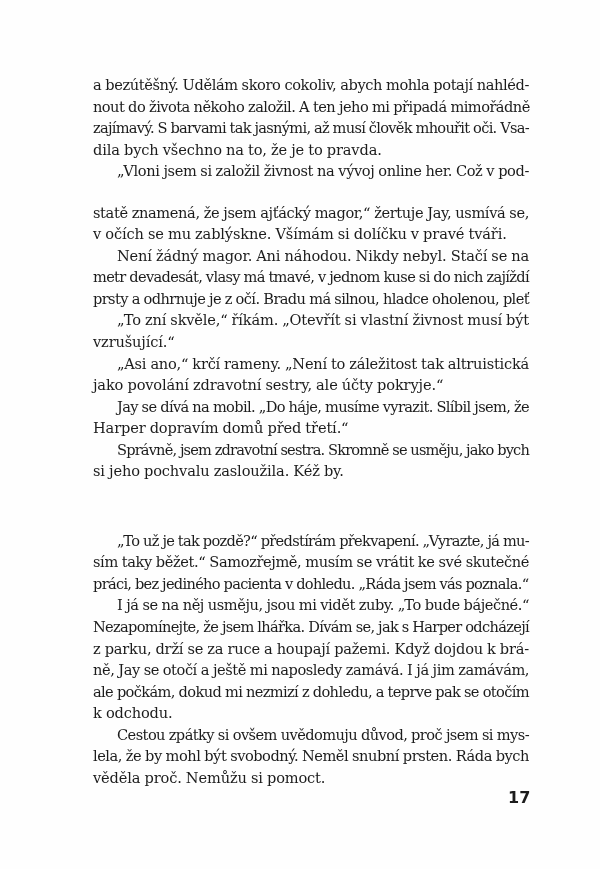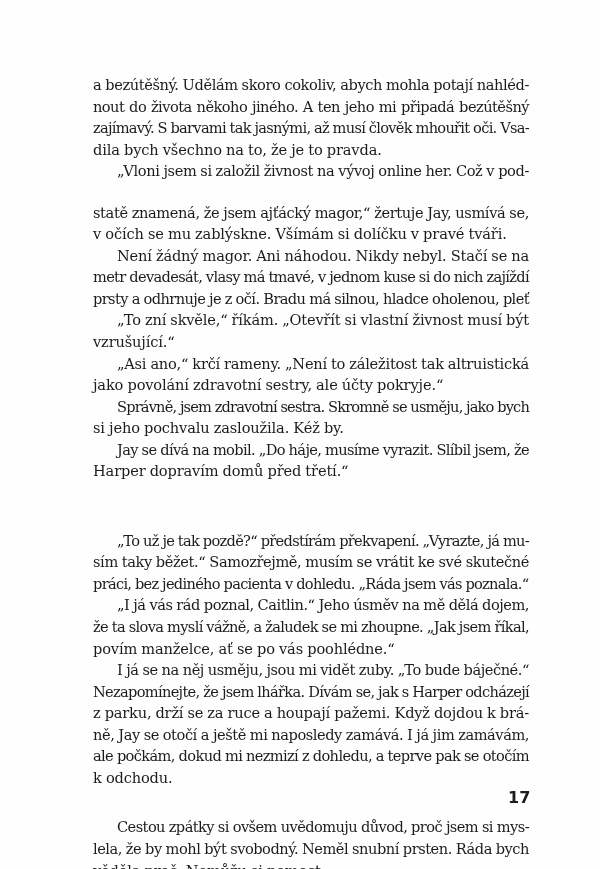--- a/index.html
+++ b/index.html
@@ -67,21 +67,21 @@
       color: #1c1c1c;
     }
   </style>
 </head>
 <body>
 
 <div class="page">
   <div class="text-block" id="text-block">
       <p class="cont" style="text-indent: 0px;">
         <span class="line" style="letter-spacing: -0.405469px;">a bezútěšný. Udělám skoro cokoliv, abych mohla potají nahléd-</span>
-        <span class="line" style="letter-spacing: -0.532813px;">nout do života někoho jiného. A ten jeho mi připadá bezútěšný</span>
+        <span class="line" style="letter-spacing: -0.532813px;">nout do života někoho založil. A ten jeho mi připadá mimořádně</span>
         <span class="line" style="letter-spacing: -0.717627px;">zajímavý. S barvami tak jasnými, až musí člověk mhouřit oči. Vsa-</span>
         <span class="line last">dila bych všechno na to, že je to pravda.</span>
       </p>
       <p class="" style="text-indent: 0px;">
         <span class="line indent" style="letter-spacing: -0.394877px;">„Vloni jsem si založil živnost na vývoj online her. Což v pod-</span>
         <span class="line" style="letter-spacing: -0.373617px; margin-top: 20px;">statě znamená, že jsem ajťácký magor,“ žertuje Jay, usmívá se,</span>
         <span class="line last">v očích se mu zablýskne. Všímám si dolíčku v pravé tváři.</span>
       </p>
       <p class="" style="text-indent: 0px;">
         <span class="line indent" style="letter-spacing: -0.183565px;">Není žádný magor. Ani náhodou. Nikdy nebyl. Stačí se na</span>
@@ -90,45 +90,40 @@
       </p>
       <p class="" style="text-indent: 0px;">
         <span class="line indent" style="letter-spacing: -0.191843px;">„To zní skvěle,“ říkám. „Otevřít si vlastní živnost musí být</span>
         <span class="line last">vzrušující.“</span>
       </p>
       <p class="" style="text-indent: 0px;">
         <span class="line indent" style="letter-spacing: -0.239513px;">„Asi ano,“ krčí rameny. „Není to záležitost tak altruistická</span>
         <span class="line last">jako povolání zdravotní sestry, ale účty pokryje.“</span>
       </p>
       <p class="" style="text-indent: 0px;">
+        <span class="line indent" style="letter-spacing: -0.641935px;">Jay se dívá na mobil. „Do háje, musíme vyrazit. Slíbil jsem, že</span>
+        <span class="line last">Harper dopravím domů před třetí.“</span>
+      </p>
+      <p class="" style="text-indent: 0px;">
         <span class="line indent" style="letter-spacing: -0.830614px;">Správně, jsem zdravotní sestra. Skromně se usměju, jako bych</span>
         <span class="line last">si jeho pochvalu zasloužila. Kéž by.</span>
-      </p>
-      <p class="" style="text-indent: 0px;">
-        <span class="line indent" style="letter-spacing: -0.641935px;">Jay se dívá na mobil. „Do háje, musíme vyrazit. Slíbil jsem, že</span>
-        <span class="line last">Harper dopravím domů před třetí.“</span>
       </p>
       <p class="" style="text-indent: 0px;">
         <span class="line indent" style="letter-spacing: -0.703125px; margin-top: 48px;">„To už je tak pozdě?“ předstírám překvapení. „Vyrazte, já mu-</span>
         <span class="line" style="letter-spacing: -0.390731px;">sím taky běžet.“ Samozřejmě, musím se vrátit ke své skutečné</span>
         <span class="line last" style="letter-spacing: -0.703819px;">práci, bez jediného pacienta v dohledu. „Ráda jsem vás poznala.“</span>
-      </p>
-      <p class="" style="text-indent: 0px;">
-        <span class="line indent" style="letter-spacing: -0.474947px;">„I já vás rád poznal, Caitlin.“ Jeho úsměv na mě dělá dojem,</span>
-        <span class="line" style="letter-spacing: -0.657692px;">že ta slova myslí vážně, a žaludek se mi zhoupne. „Jak jsem říkal,</span>
-        <span class="line last">povím manželce, ať se po vás poohlédne.“</span>
       </p>
       <p class="" style="text-indent: 0px;">
         <span class="line indent" style="letter-spacing: -0.452083px;">I já se na něj usměju, jsou mi vidět zuby. „To bude báječné.“</span>
         <span class="line" style="letter-spacing: -0.686038px;">Nezapomínejte, že jsem lhářka. Dívám se, jak s Harper odcházejí</span>
         <span class="line" style="letter-spacing: -0.201302px;">z parku, drží se za ruce a houpají pažemi. Když dojdou k brá-</span>
         <span class="line" style="letter-spacing: -0.445867px;">ně, Jay se otočí a ještě mi naposledy zamává. I já jim zamávám,</span>
         <span class="line" style="letter-spacing: -0.62541px;">ale počkám, dokud mi nezmizí z dohledu, a teprve pak se otočím</span>
         <span class="line last">k odchodu.</span>
       </p>
-      <p class="" style="text-indent: 0px; margin-top: 28px;">
+      <p class="" style="text-indent: 0px;">
         <span class="line indent" style="letter-spacing: -0.568527px;">Cestou zpátky si ovšem uvědomuju důvod, proč jsem si mys-</span>
         <span class="line" style="letter-spacing: -0.479427px;">lela, že by mohl být svobodný. Neměl snubní prsten. Ráda bych</span>
         <span class="line last">věděla proč. Nemůžu si pomoct.</span>
       </p>
     </div>
   <div class="page-number">17</div>
 </div>
 
 </body></html>

